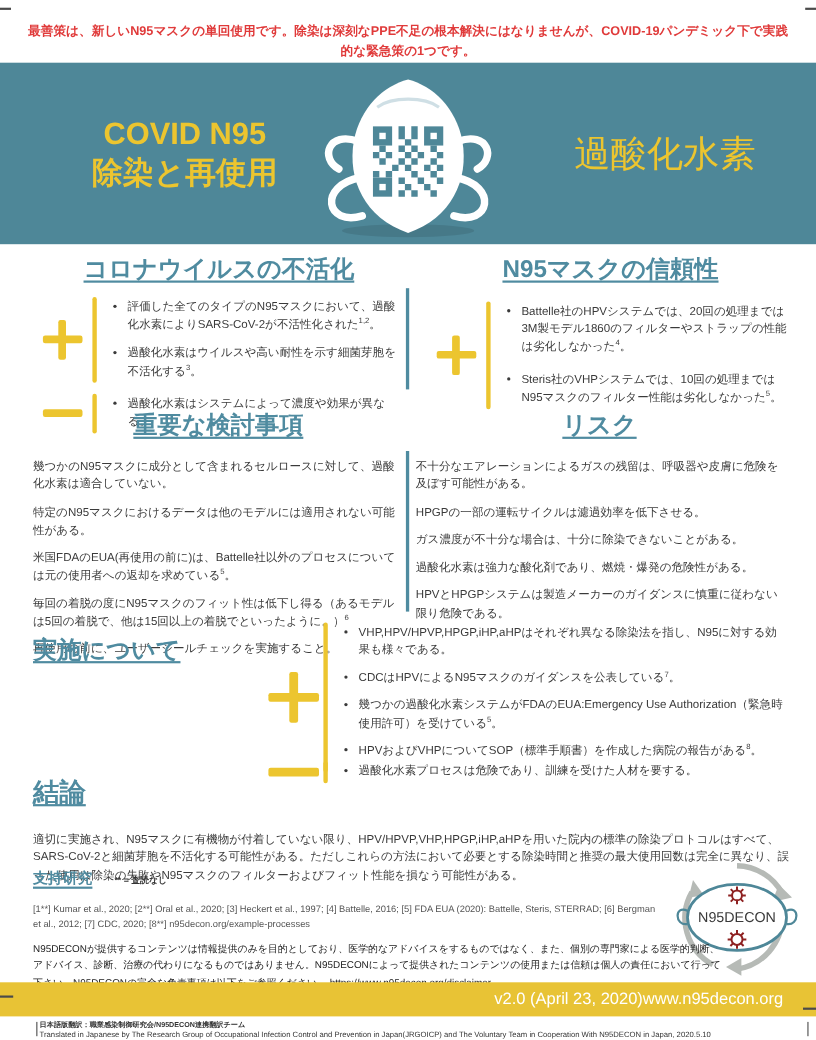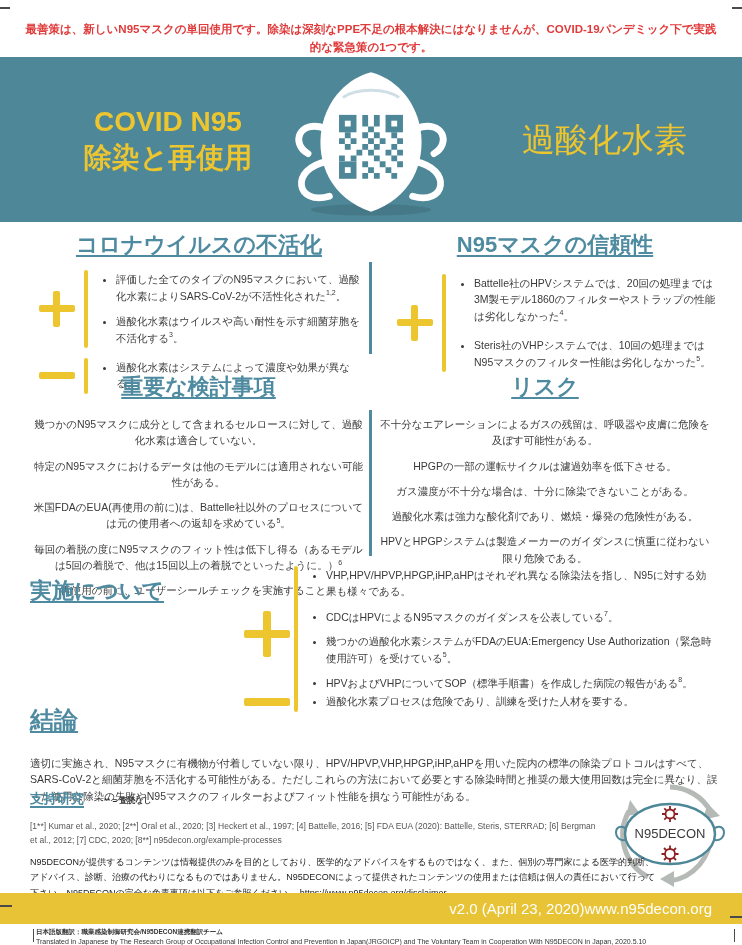--- a/index.html
+++ b/index.html
@@ -53,21 +53,21 @@
   .plus.lg::after{left:19px;width:8px;height:46px;}
   .minus{width:36px;height:7px;background:var(--yellow);border-radius:2px;}
   .minus.lg{width:46px;height:8px;}
 
   ul.bullets{margin:0;padding:2px 0 2px 16px;flex:1;}
   ul.bullets li{font-size:10.5px;line-height:1.5;margin:0 0 10px 0;color:var(--ink);}
   ul.bullets li:last-child{margin-bottom:0;}
   ul.bullets.wide li{margin-bottom:9px;}
   sup{font-size:7px;}
 
-  .para{font-size:10.5px;line-height:1.55;margin:0 0 9px 0;color:var(--ink);text-align:center;}
+  .para{font-size:10.5px;line-height:1.55;margin:0 0 9px 0;color:var(--ink);}
 
   
   .impl{position:absolute;top:566px;left:30px;width:686px;height:150px;}
   .impl-heading{position:absolute;left:0;top:10px;}
   .impl-plus{position:absolute;left:210px;top:0;width:476px;margin-top:0;}
   .impl-minus{position:absolute;left:210px;top:126px;width:476px;margin-top:0;}
 
   
   .concl-h{position:absolute;top:704px;left:30px;}
   .concl-p{position:absolute;top:744px;left:30px;width:688px;font-size:10.5px;line-height:1.6;}

